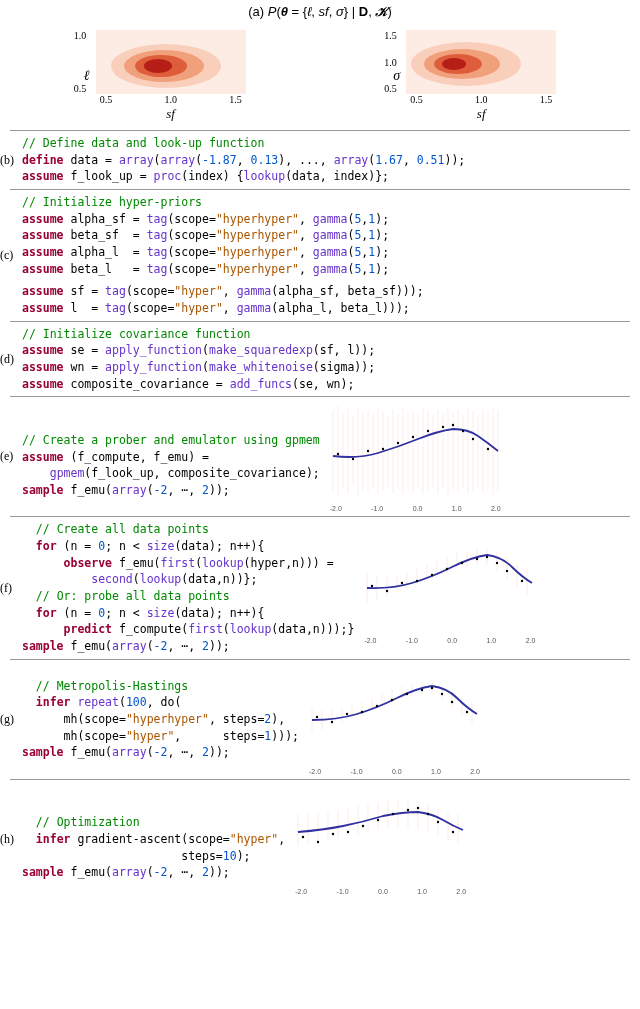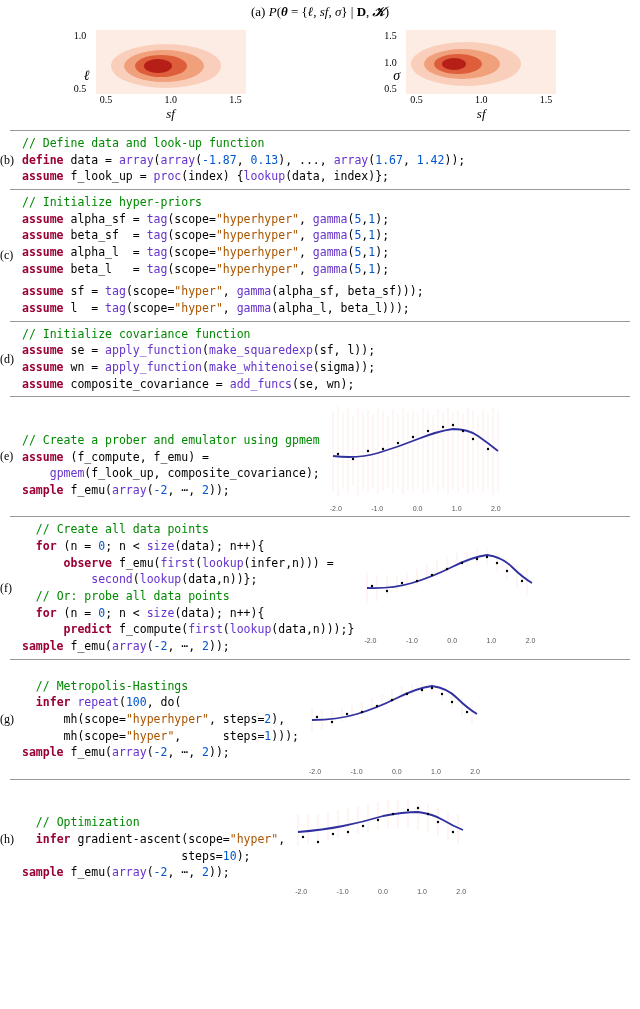--- a/index.html
+++ b/index.html
@@ -7,21 +7,21 @@
     margin: 0;
     padding: 0;
     font-family: 'Times New Roman', serif;
     background: #fff;
     width: 640px;
   }
   .figure-caption {
     text-align: center;
     font-size: 13px;
     padding: 4px 8px;
-    font-family: Liberation Serif, serif;
+    font-family: Liberation Sans, sans-serif;
   }
   .density-row {
     display: flex;
     justify-content: space-around;
     align-items: center;
     padding: 6px 10px 8px 10px;
   }
   .density-block {
     display: flex;
     align-items: center;
@@ -182,21 +182,21 @@
       <div class="axis-label-bottom">sf</div>
     </div>
   </div>
 </div>
 
 <hr class="hr">
 
 <div class="code-section">
   <div class="section-label center" style="align-self:center">(b)</div>
   <div class="code-body"><span class="cm">// Define data and look-up function</span>
-<span class="kw">define</span><span> data = </span><span class="fn">array</span><span>(</span><span class="fn">array</span><span>(</span><span class="num">-1.87</span><span>, </span><span class="num">0.13</span><span>), ..., </span><span class="fn">array</span><span>(</span><span class="num">1.67</span><span>, </span><span class="num">1.42</span><span>));</span>
+<span class="kw">define</span><span> data = </span><span class="fn">array</span><span>(</span><span class="fn">array</span><span>(</span><span class="num">-1.87</span><span>, </span><span class="num">0.13</span><span>), ..., </span><span class="fn">array</span><span>(</span><span class="num">1.67</span><span>, </span><span class="num">0.51</span><span>));</span>
 <span class="kw">assume</span><span> f_look_up = </span><span class="fn">proc</span><span>(index) {</span><span class="fn">lookup</span><span>(data, index)};</span></div>
 </div>
 
 <hr class="hr">
 
 <div class="code-section">
   <div class="section-label center" style="align-self:center">(c)</div>
   <div class="code-body"><span class="cm">// Initialize hyper-priors</span>
 <span class="kw">assume</span><span> alpha_sf = </span><span class="fn">tag</span><span>(scope=</span><span class="str">"hyperhyper"</span><span>, </span><span class="fn">gamma</span><span>(</span><span class="num">5</span><span>,</span><span class="num">1</span><span>);</span>
 <span class="kw">assume</span><span> beta_sf  = </span><span class="fn">tag</span><span>(scope=</span><span class="str">"hyperhyper"</span><span>, </span><span class="fn">gamma</span><span>(</span><span class="num">5</span><span>,</span><span class="num">1</span><span>);</span>
@@ -292,21 +292,21 @@
   </div>
 </div>
 
 <hr class="hr">
 
 <div class="code-section">
   <div class="section-label center" style="align-self:center">(f)</div>
   <div class="code-with-plot">
     <div class="code-body code-col">  <span class="cm">// Create all data points</span>
   <span class="kw">for</span><span> (n = </span><span class="num">0</span><span>; n &lt; </span><span class="fn">size</span><span>(data); n++){</span>
-  <span>    </span><span class="kw">observe</span><span> f_emu(</span><span class="fn">first</span><span>(</span><span class="fn">lookup</span><span>(infer,n))) =</span>
+  <span>    </span><span class="kw">observe</span><span> f_emu(</span><span class="fn">first</span><span>(</span><span class="fn">lookup</span><span>(hyper,n))) =</span>
   <span>        </span><span class="fn">second</span><span>(</span><span class="fn">lookup</span><span>(data,n))};</span>
   <span class="cm">// Or: probe all data points</span>
   <span class="kw">for</span><span> (n = </span><span class="num">0</span><span>; n &lt; </span><span class="fn">size</span><span>(data); n++){</span>
   <span>    </span><span class="kw">predict</span><span> f_compute(</span><span class="fn">first</span><span>(</span><span class="fn">lookup</span><span>(data,n)));}</span>
 <span class="kw">sample</span><span> f_emu(</span><span class="fn">array</span><span>(</span><span class="num">-2</span><span>, ⋯, </span><span class="num">2</span><span>));</span></div>
     <div class="plot-col">
       <svg width="175" height="100">
         <rect x="0" y="0" width="175" height="100" fill="#fff"></rect>
         <g stroke="#f4b0a0" stroke-width="0.5" opacity="0.55">
           <line x1="5" y1="40" x2="5" y2="70"></line>

